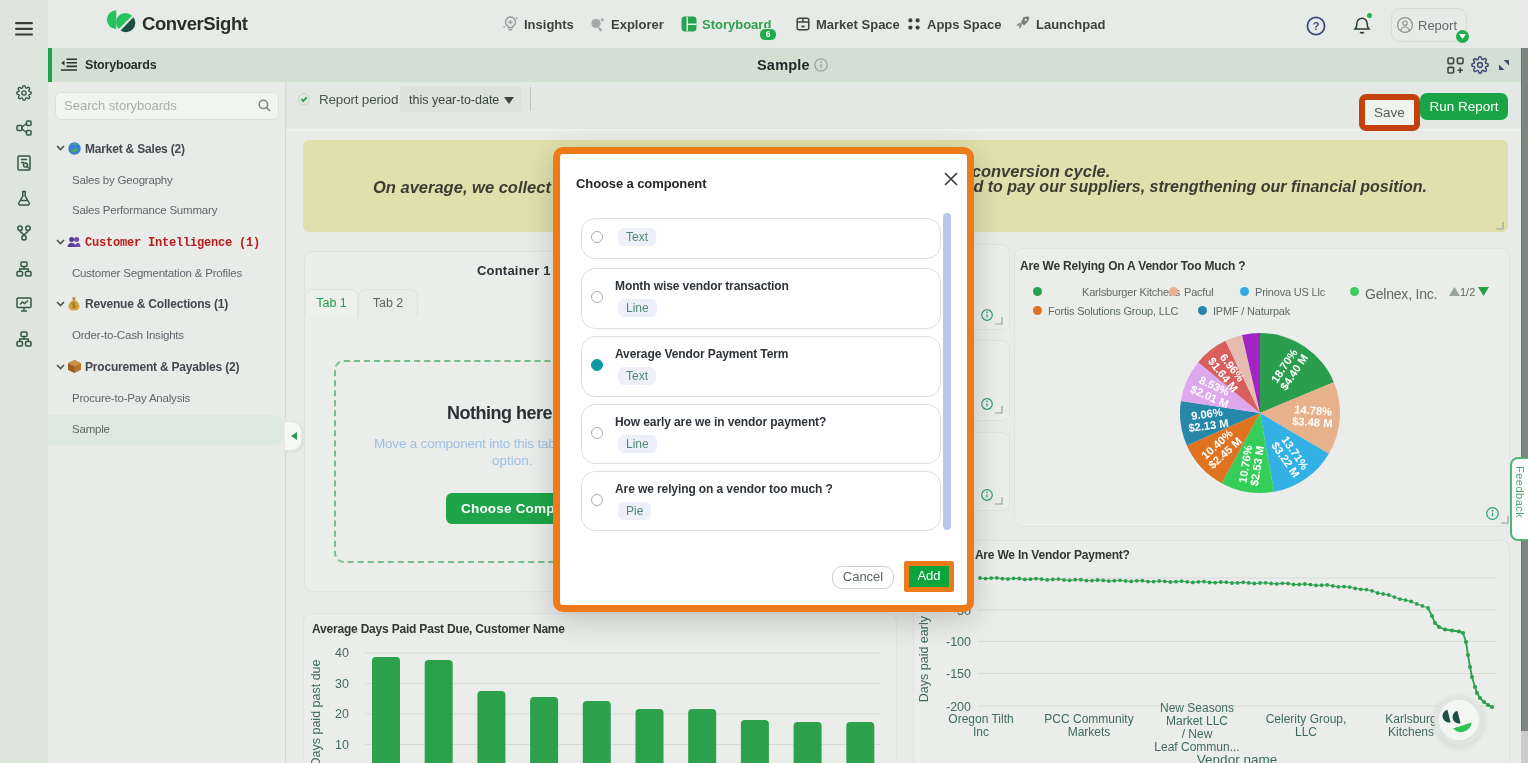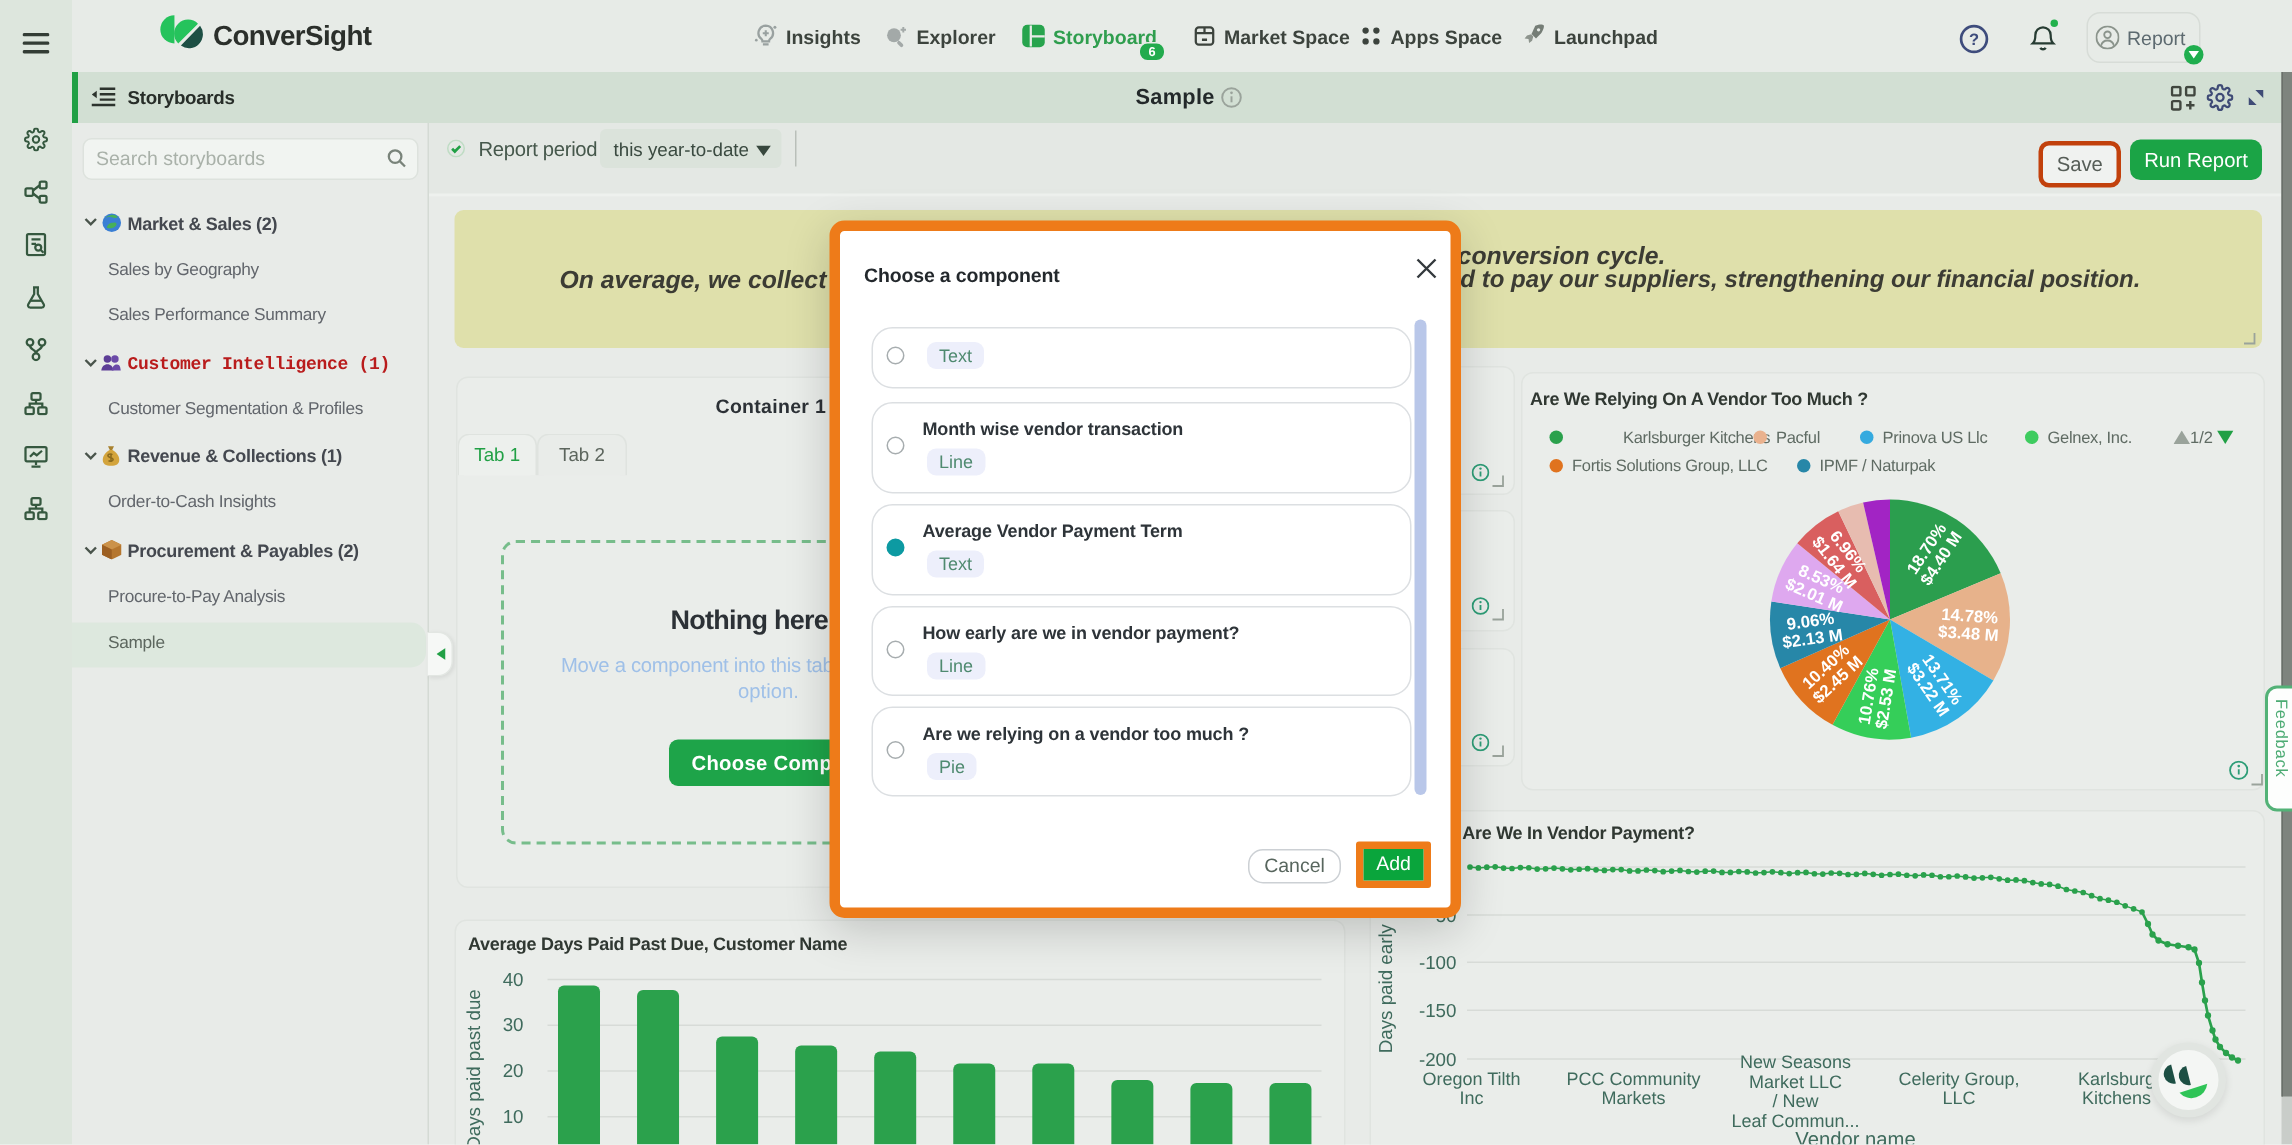--- a/index.html
+++ b/index.html
@@ -244,21 +244,21 @@
       <circle cx="6" cy="6" r="5.5" fill="none" stroke="#bfdcc4" stroke-width="1"></circle>
       <path d="M3.4 6.2 5.2 8 8.8 4.4" fill="none" stroke="#21a045" stroke-width="1.8"></path>
     </svg>
     <div class="abs" style="left:319px;top:92px;font-size:13.5px;letter-spacing:-.2px;color:#46584c;">Report period</div>
   <div class="abs" style="left:400px;top:86px;width:121px;height:26px;background:#dbe3db;border-radius:4px;"></div>
   <div class="abs" style="left:409px;top:92.5px;font-size:12.5px;color:#3a4a40;">this year-to-date</div>
   <svg class="abs" style="left:504px;top:97px" width="10" height="7" viewBox="0 0 10 7">
       <path d="M0 0h10L5 7Z" fill="#37473d"></path>
     </svg>
   <div class="abs" style="left:530px;top:87px;width:1px;height:24px;background:#b9bfb9;"></div>
-  <div class="abs" style="left:1359px;top:94px;width:49px;height:25px;background:#f0f2f0;border:3px solid #c2410c;border-radius:7px;font-size:13.5px;color:#565d57;text-align:center;line-height:25px;">Save</div>
+  <div class="abs" style="left:1359px;top:94px;width:49px;height:25px;background:#f0f2f0;border:6px solid #c2410c;border-radius:7px;font-size:13.5px;color:#565d57;text-align:center;line-height:25px;">Save</div>
   <div class="abs" style="left:1420px;top:93px;width:88px;height:27px;background:#1ba446;border-radius:7px;font-size:13.5px;color:#fff;text-align:center;line-height:27px;">Run Report</div>
   
   <div class="abs" style="left:303px;top:140px;width:1205px;height:92px;background:#dfe0ab;border-radius:6px;"></div>
   <div class="abs" style="left:715px;top:162px;font-size:16.5px;font-weight:bold;font-style:italic;color:#3c3c34;white-space:nowrap;">which shortens our overall cash conversion cycle.</div>
   <div class="abs" style="left:373px;top:178px;font-size:16.5px;font-weight:bold;font-style:italic;color:#3c3c34;white-space:nowrap;">On average, we collect customer payments well before their due dates</div>
   <div class="abs" style="left:946px;top:178px;font-size:16px;font-weight:bold;font-style:italic;color:#3c3c34;white-space:nowrap;">need to pay our suppliers, strengthening our financial position.</div>
   <svg class="abs" style="left:1495px;top:221px" width="9" height="9" viewBox="0 0 9 9" fill="none" stroke="#9aa39b" stroke-width="1.2">
       <path d="M8 1v7H1"></path>
     </svg>
   
@@ -302,21 +302,21 @@
   
   <div class="card" style="left:1014px;top:248px;width:494px;height:277px;"></div>
   <div class="ctitle" style="left:1020px;top:259px;">Are We Relying On A Vendor Too Much ?</div>
   <div class="abs" style="left:1033px;top:287px;width:9px;height:9px;border-radius:50%;background:#2aa14c;"></div>
   <div class="abs" style="left:1048px;top:286px;font-size:11px;letter-spacing:-.2px;color:#5f6b63;margin-left:34px;">Karlsburger Kitchens</div>
   <div class="abs" style="left:1169px;top:287px;width:9px;height:9px;border-radius:50%;background:#eab28e;"></div>
   <div class="abs" style="left:1184px;top:286px;font-size:11px;letter-spacing:-.2px;color:#5f6b63;">Pacful</div>
   <div class="abs" style="left:1240px;top:287px;width:9px;height:9px;border-radius:50%;background:#35aadf;"></div>
   <div class="abs" style="left:1255px;top:286px;font-size:11px;letter-spacing:-.2px;color:#5f6b63;">Prinova US Llc</div>
   <div class="abs" style="left:1350px;top:287px;width:9px;height:9px;border-radius:50%;background:#3ecc5f;"></div>
-  <div class="abs" style="left:1365px;top:286px;font-size:11px;letter-spacing:-.2px;color:#5f6b63;">Gelnex, Inc.</div>
+  <div class="abs" style="left:1365px;top:286px;font-size:14px;letter-spacing:-.2px;color:#5f6b63;">Gelnex, Inc.</div>
   <svg class="abs" style="left:1449px;top:287px" width="11" height="9" viewBox="0 0 11 9">
       <path d="M5.5 0 11 9H0Z" fill="#9aa39b"></path>
     </svg>
   <div class="abs" style="left:1460px;top:286px;font-size:11px;color:#5f6b63;">1/2</div>
   <svg class="abs" style="left:1478px;top:287px" width="11" height="9" viewBox="0 0 11 9">
       <path d="M0 0h11L5.5 9Z" fill="#21a045"></path>
     </svg>
   <div class="abs" style="left:1033px;top:306px;width:9px;height:9px;border-radius:50%;background:#e0731f;"></div>
   <div class="abs" style="left:1048px;top:305px;font-size:11px;letter-spacing:-.2px;color:#5f6b63;">Fortis Solutions Group, LLC</div>
   <div class="abs" style="left:1198px;top:306px;width:9px;height:9px;border-radius:50%;background:#2787a8;"></div>

